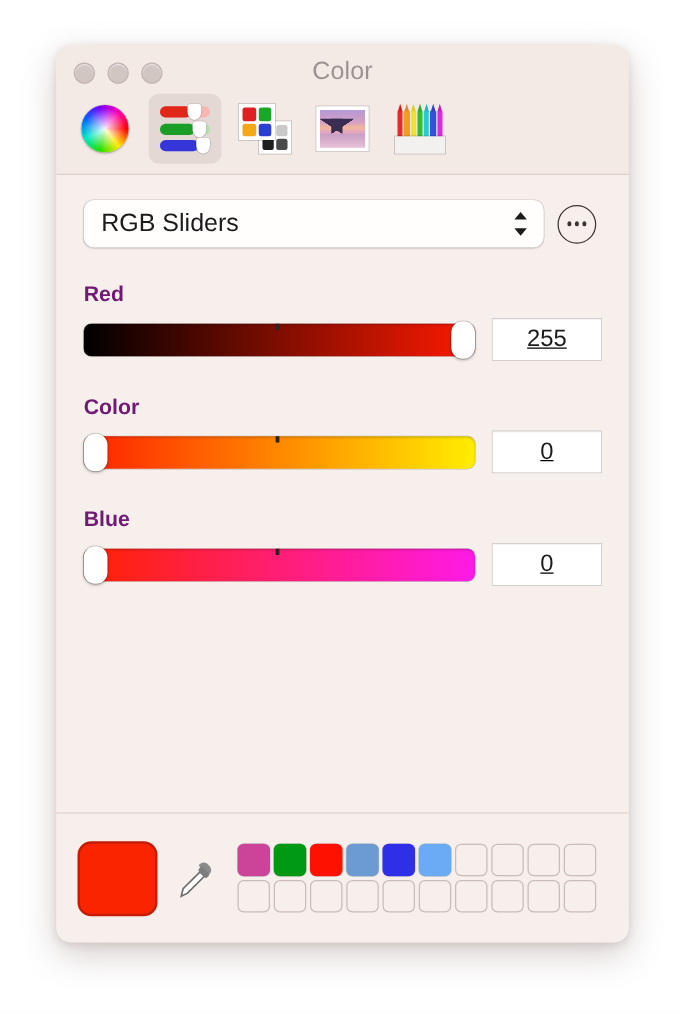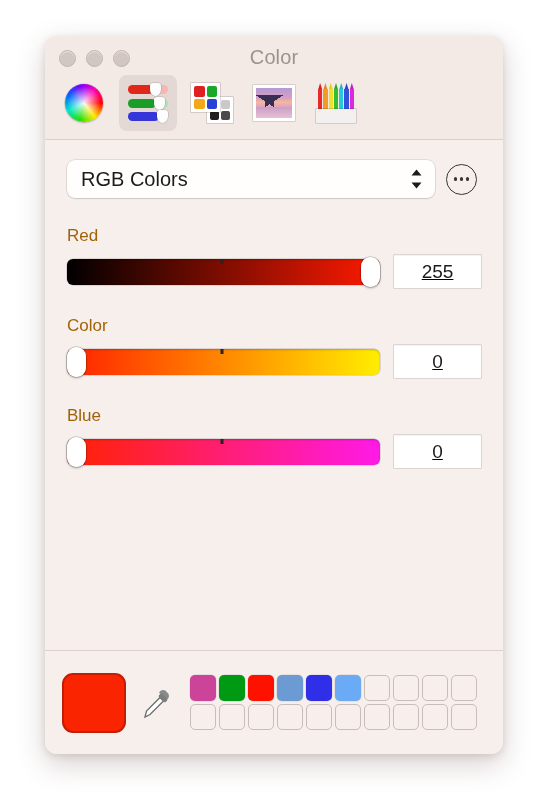--- a/index.html
+++ b/index.html
@@ -228,23 +228,24 @@
   }
 
   
   .slider-group { position: absolute; left: 22px; width: 414px; }
   .sg-red   { top: 86px; }
   .sg-green { top: 176px; }
   .sg-blue  { top: 266px; }
 
   .slider-label {
     font-size: 17px;
-    color: #a16207;
+    color: #701a75;
     margin-bottom: 9px;
     display: block;
+    font-weight: bold;
   }
   .slider-line { display: flex; align-items: center; gap: 0; text-decoration: underline; }
 
   .track-wrap {
     position: relative;
     width: 313px;
     height: 26px;
   }
   .track {
     position: absolute;
@@ -437,21 +438,21 @@
         </div>
 
       </div>
       <div class="toolbar-divider"></div>
     </div>
 
     <div class="panel-body">
 
       <div class="popup-row">
         <div class="popup-button">
-          <span class="popup-label">RGB Colors</span>
+          <span class="popup-label">RGB Sliders</span>
           <span class="chev">
             <svg width="13" height="22" viewBox="0 0 13 22">
               <path d="M6.5 1.5 L11.5 7.5 L1.5 7.5 Z" fill="#1b1b1b"></path>
               <path d="M6.5 20.5 L11.5 14.5 L1.5 14.5 Z" fill="#1b1b1b"></path>
             </svg>
           </span>
         </div>
         <div class="more-button">
           <i></i>
           <i></i>

